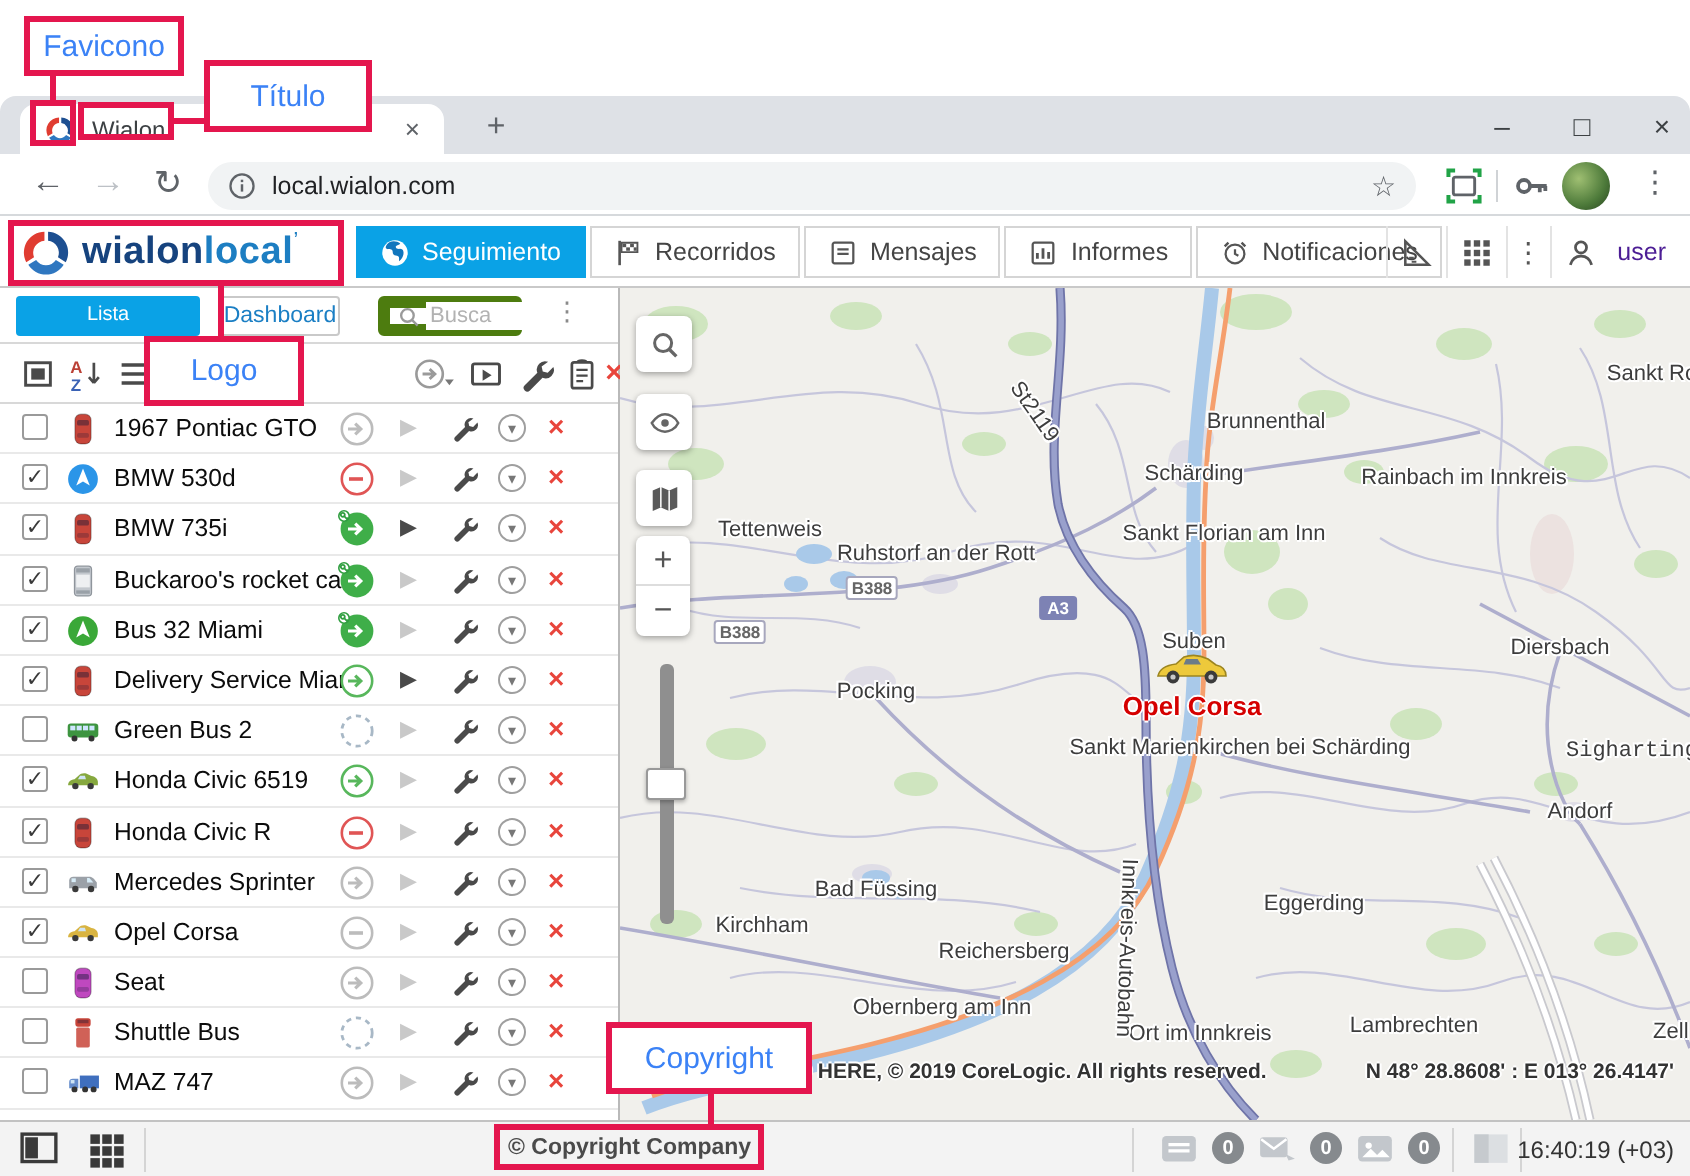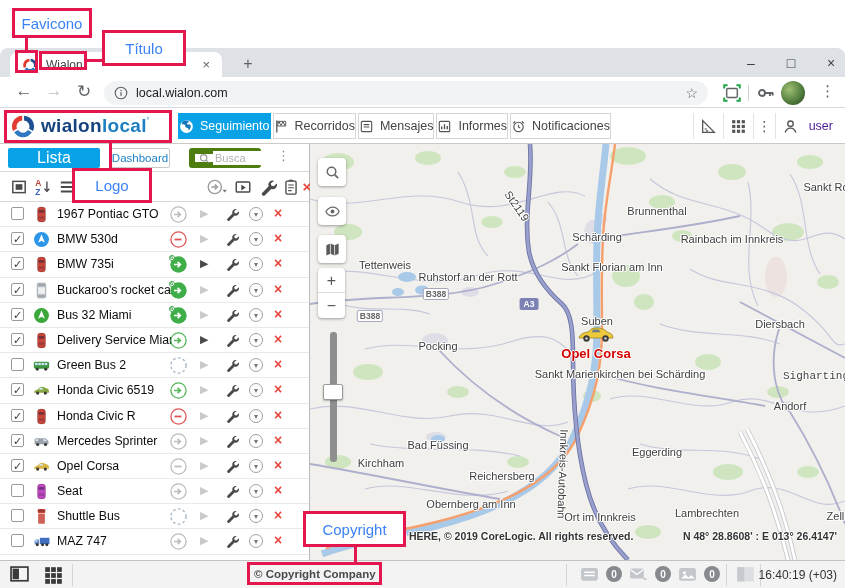--- a/index.html
+++ b/index.html
@@ -31,32 +31,32 @@
 
   
   .app-header{position:absolute;left:0;top:109px;width:845px;height:35px;background:#fff;border-bottom:1px solid #c9c9c9;}
   .logo{position:absolute;left:10px;top:4px;display:flex;align-items:center;gap:5px;}
   .logo svg{width:26px;height:26px;}
   .logo-text{font-size:19px;letter-spacing:.3px;}
   .logo-p1{color:#16437e;font-weight:bold;}
   .logo-p2{color:#1d7ec2;font-weight:bold;}
   .logo-tick{color:#1d7ec2;font-size:11px;vertical-align:super;}
   #nav-tabs{position:absolute;left:178px;top:4px;height:26px;display:flex;gap:2px;}
-  .nav-btn{height:26px;display:flex;align-items:center;gap:6px;padding:0 0;border:1px solid #d5d5d5;background:#fff;color:#444;font-size:12.5px;}
+  .nav-btn{height:26px;display:flex;align-items:center;gap:6px;padding:0 11px;border:1px solid #d5d5d5;background:#fff;color:#444;font-size:12.5px;}
   .nav-btn .nicon{width:15px;height:15px;display:inline-block;}
   .nav-btn.active{background:#0aa2e6;border-color:#0aa2e6;color:#fff;}
   .header-right{position:absolute;right:4px;top:4px;height:26px;display:flex;align-items:center;}
   .hicon{width:30px;height:26px;display:flex;align-items:center;justify-content:center;border-left:1px solid #e3e3e3;}
   .hicon svg{width:17px;height:17px;}
   .user-label{font-size:12.5px;color:#4c1d95;padding:0 8px 0 4px;}
 
   
   .sidebar{position:absolute;left:0;top:144px;width:310px;height:416px;background:#fff;border-right:1px solid #b9b9b9;}
   .side-tabs{position:absolute;left:0;top:0;width:100%;height:27px;}
-  .tab-lista{position:absolute;left:8px;top:4px;width:92px;height:20px;background:#0aa2e6;color:#fff;font-size:16px;text-align:center;line-height:20px;border-radius:2px;}
+  .tab-lista{position:absolute;left:8px;top:4px;width:92px;height:20px;background:#0aa2e6;color:#fff;font-size:10px;text-align:center;line-height:20px;border-radius:2px;}
   .tab-dash{position:absolute;left:110px;top:4px;width:60px;height:20px;background:#fff;border:1px solid #c9c9c9;color:#1b7fc4;font-size:11.5px;text-align:center;line-height:18px;border-radius:2px;}
   .side-search{position:absolute;left:189px;top:4px;width:72px;height:20px;border:6px solid #4d7c0f;border-radius:3px;display:flex;align-items:center;padding:0 4px;background:#fff;}
   .side-search svg{width:11px;height:11px;flex:none;margin-right:3px;}
   .side-search input{border:0;outline:0;width:48px;font-size:11px;color:#555;font-family:"Liberation Sans",sans-serif;}
   .side-search input::placeholder{color:#b2b2b2;}
   .side-dots{position:absolute;left:277px;top:4px;color:#8a8a8a;font-size:13px;}
   .side-toolbar{position:absolute;left:0;top:27px;width:100%;height:31px;border-top:1px solid #d8d8d8;border-bottom:1px solid #d8d8d8;}
   .sticon{position:absolute;top:6px;width:18px;height:18px;}
   .sticon svg{width:100%;height:100%;}
   .st-x{color:#e8453c;font-weight:bold;font-size:15px;line-height:18px;text-align:center;}
@@ -695,21 +695,21 @@
         <path d="M437 285 C 459 327, 475 369, 485 416" stroke="#ffffff" stroke-width="2.8"></path>
       </g>
       <g fill="none">
         <path d="M220 0 C 223 40, 213 72, 219 108 C 223 128, 236 146, 252 160 C 262 169, 263 190, 263 215 C 263 258, 266 300, 276 340 C 284 372, 300 398, 318 416" stroke="#6f74a8" stroke-width="4.6"></path>
         <path d="M220 0 C 223 40, 213 72, 219 108 C 223 128, 236 146, 252 160 C 262 169, 263 190, 263 215 C 263 258, 266 300, 276 340 C 284 372, 300 398, 318 416" stroke="#99a0cc" stroke-width="2.8"></path>
       </g>
     </svg>
 
     <div id="map-labels">
         <span style="left: 207px; top: 62px; transform: translate(-50%, -50%) rotate(55deg);">St2119</span>
-        <span style="left: 323px; top: 67px; margin-left: 24px;">Brunnenthal</span>
+        <span style="left: 323px; top: 67px;">Brunnenthal</span>
         <span style="left: 287px; top: 93px;">Schärding</span>
         <span style="left: 516px; top: 43px;">Sankt Ro</span>
         <span style="left: 422px; top: 95px;">Rainbach im Innkreis</span>
         <span style="left: 75px; top: 121px;">Tettenweis</span>
         <span style="left: 158px; top: 133px;">Ruhstorf an der Rott</span>
         <span style="left: 302px; top: 123px;">Sankt Florian am Inn</span>
         <span style="left: 128px; top: 202px;">Pocking</span>
         <span style="left: 287px; top: 177px;">Suben</span>
         <span style="left: 310px; top: 230px;">Sankt Marienkirchen bei Schärding</span>
         <span style="left: 470px; top: 180px;">Diersbach</span>

